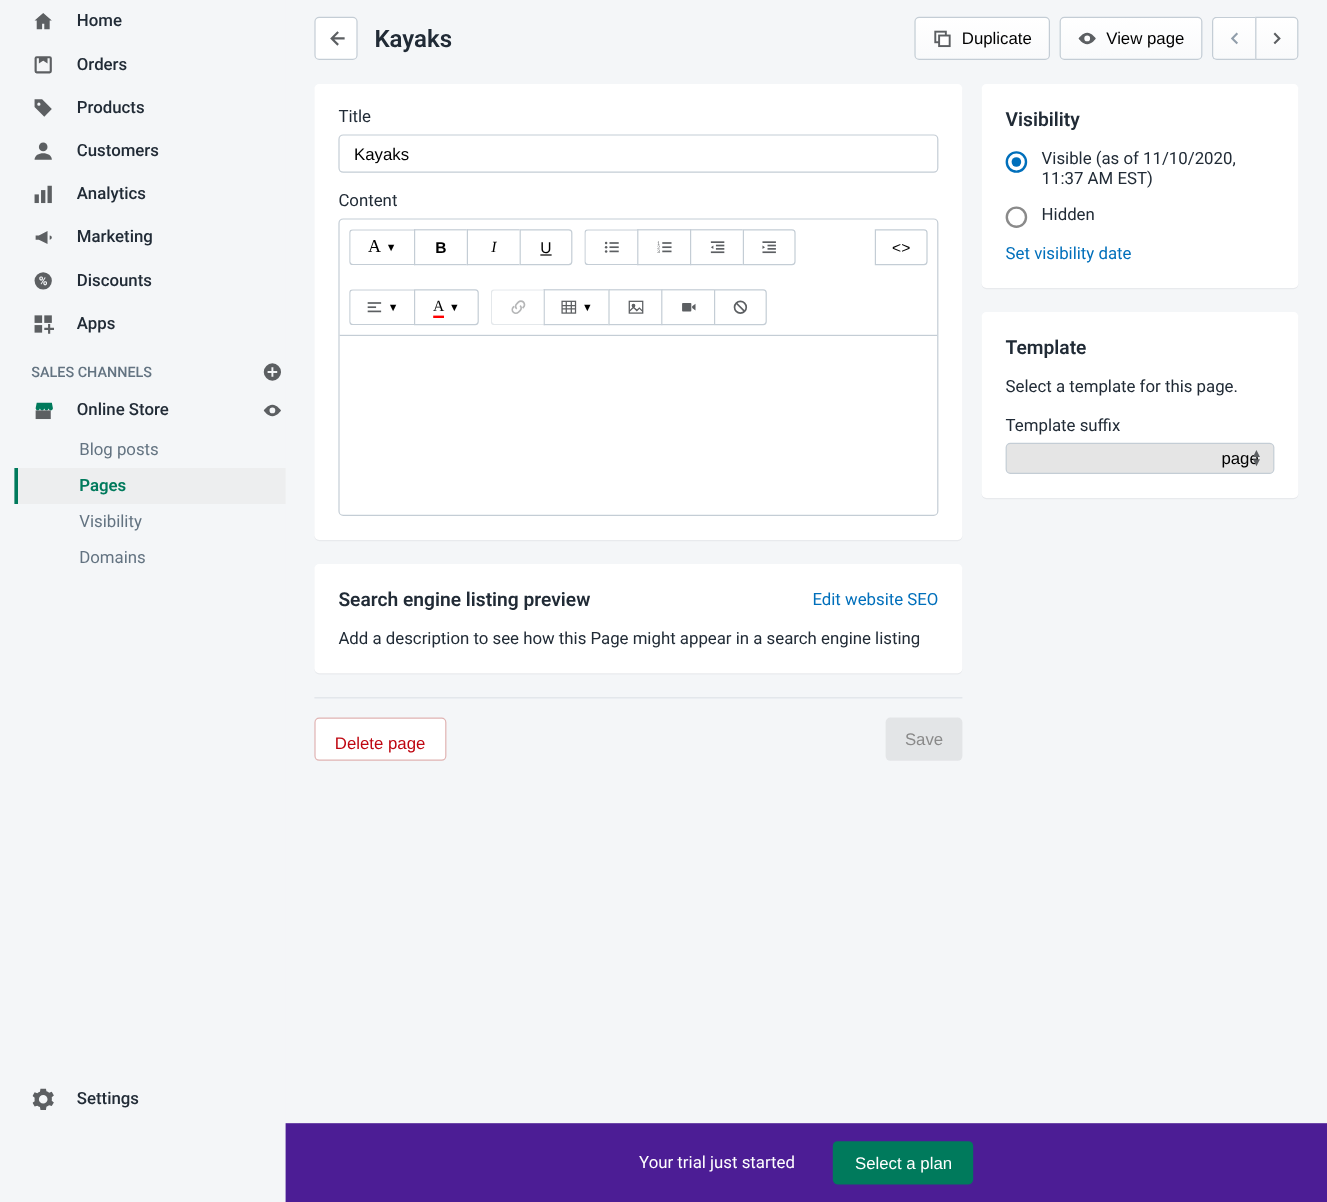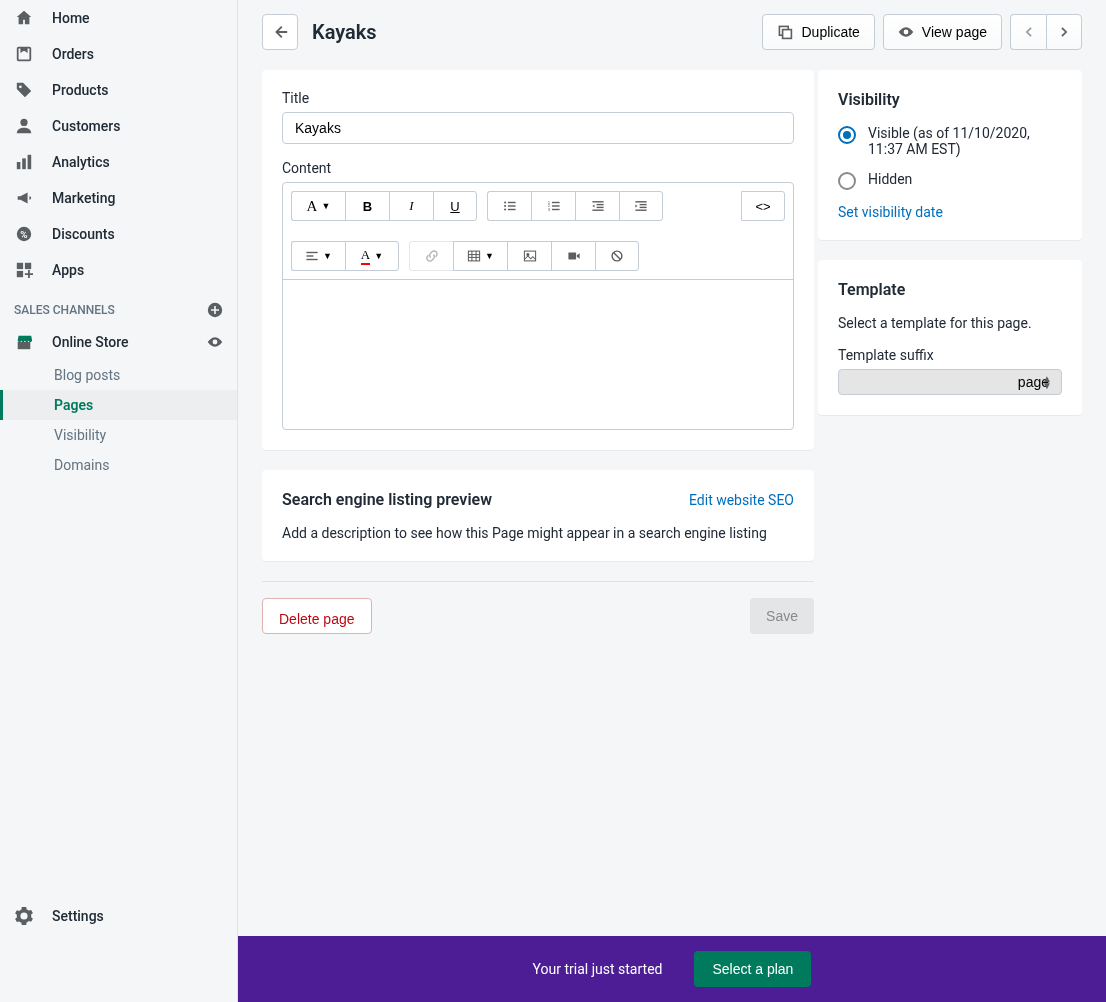--- a/index.html
+++ b/index.html
@@ -1,19 +1,19 @@
 <!DOCTYPE html>
 <html><head>
 <meta charset="utf-8">
 <style>
 * { box-sizing: border-box; margin: 0; padding: 0; }
 body { font-family: -apple-system, BlinkMacSystemFont, "Segoe UI", Roboto, sans-serif; font-size: 14px; color: #212b36; background: #f4f6f8; width: 1106px; height: 1002px; overflow: hidden; position: relative; }
 
 
-.sidebar { position: absolute; left: 0; top: 0; width: 238px; height: 100%; background: #f4f6f8; border-right: 1px solid #dfe3e8; }
+.sidebar { position: absolute; left: 12px; top: 0; width: 238px; height: 100%; background: #f4f6f8; border-right: 1px solid #dfe3e8; }
 .nav-item { display: flex; align-items: center; padding: 8px 14px; cursor: pointer; color: #212b36; }
 .nav-icon { width: 20px; height: 20px; margin-right: 18px; display: flex; align-items: center; justify-content: center; color: #5c5f62; }
 .nav-label { font-size: 14px; font-weight: 500; }
 .section-header { display: flex; align-items: center; justify-content: space-between; padding: 14px 14px 6px 14px; color: #637381; font-size: 12px; font-weight: 500; }
 .sub-item { padding: 7px 14px 7px 54px; cursor: pointer; color: #637381; font-size: 14px; }
 .sub-item.active { background: #edeeef; color: #007a5c; font-weight: 600; border-left: 3px solid #007a5c; padding-left: 51px; }
 .settings-item { position: absolute; bottom: 68px; left: 0; right: 0; }
 .channel-item { display: flex; align-items: center; padding: 8px 14px; justify-content: space-between; }
 .channel-left { display: flex; align-items: center; }
 
@@ -23,21 +23,21 @@
 .header-left { display: flex; align-items: center; gap: 14px; }
 .back-btn { width: 36px; height: 36px; border: 1px solid #c4cdd5; border-radius: 4px; background: #fff; display: flex; align-items: center; justify-content: center; cursor: pointer; }
 .page-title { font-size: 20px; font-weight: 600; }
 .header-right { display: flex; align-items: center; gap: 8px; }
 .btn { height: 36px; padding: 0 14px; border: 1px solid #c4cdd5; border-radius: 4px; background: linear-gradient(#fff, #f9fafb); cursor: pointer; display: flex; align-items: center; gap: 8px; font-size: 14px; font-weight: 500; }
 .btn-icon-only { width: 36px; padding: 0; justify-content: center; }
 .btn-group { display: flex; }
 .btn-group .btn-icon-only:first-child { border-radius: 4px 0 0 4px; border-right: none; }
 .btn-group .btn-icon-only:last-child { border-radius: 0 4px 4px 0; }
 
-.content-row { display: flex; gap: 4px; align-items: flex-start; }
+.content-row { display: flex; gap: 16px; align-items: flex-start; }
 .col-main { flex: 1; }
 .col-side { width: 264px; }
 
 .card { background: #fff; border-radius: 4px; box-shadow: 0 1px 0 rgba(22,29,37,0.05); padding: 20px; margin-bottom: 20px; }
 .card-title { font-size: 16px; font-weight: 600; margin-bottom: 16px; }
 .field-label { font-size: 14px; margin-bottom: 6px; display: block; }
 .text-input { width: 100%; padding: 7px 12px; border: 1px solid #c4cdd5; border-radius: 4px; font-size: 14px; margin-bottom: 16px; }
 
 
 .editor-wrap { border: 1px solid #c4cdd5; border-radius: 4px; }

